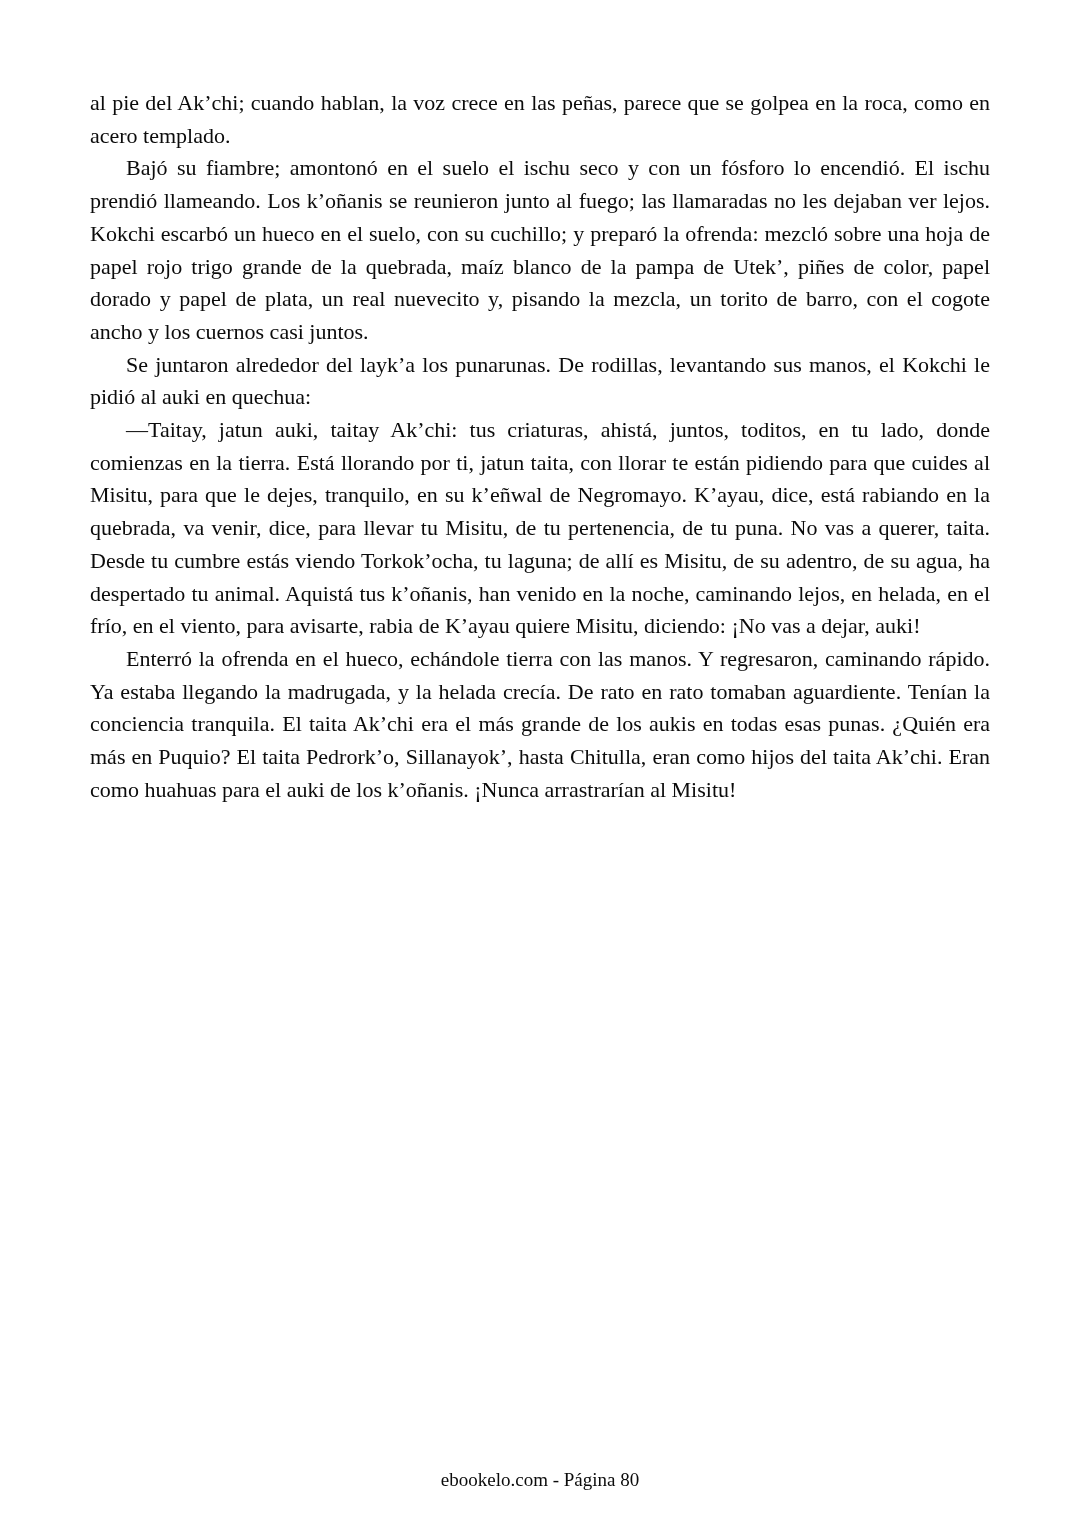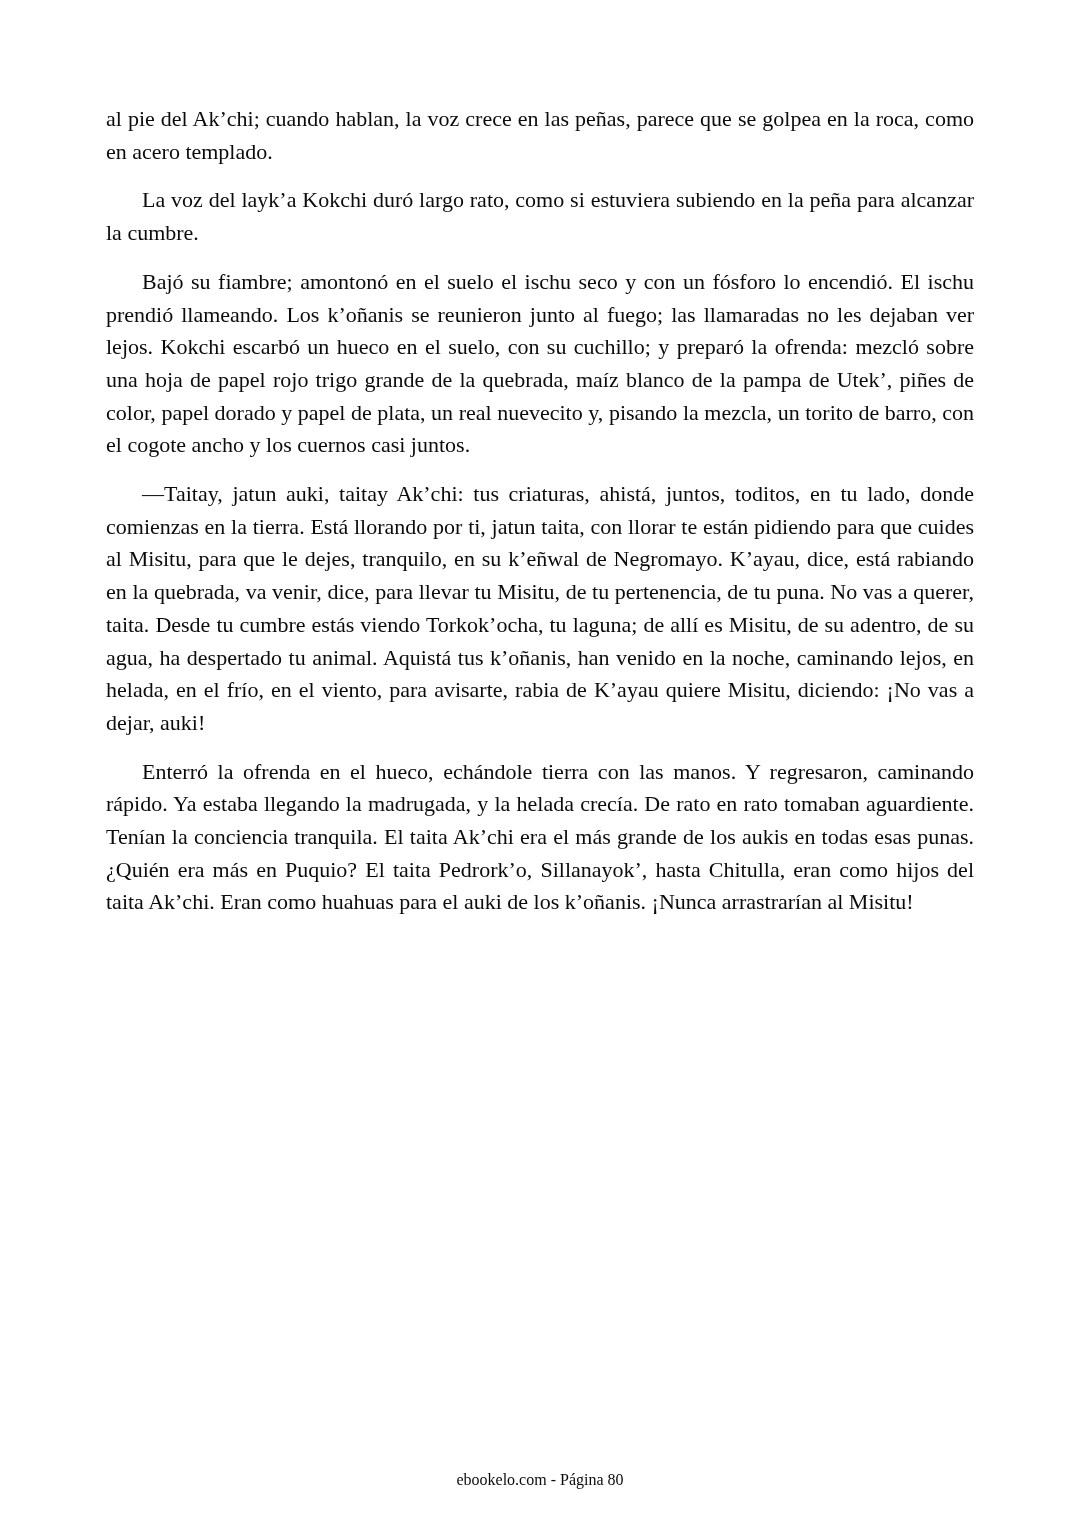--- a/index.html
+++ b/index.html
@@ -27,43 +27,43 @@
     left: 90px;
     top: 87px;
     width: 900px;
     color: #0b0b0b;
     font-size: 22px;
     line-height: 32.7px;
     text-align: justify;
     text-justify: inter-word;
   }
   .text-block p {
-    margin: 16px;
+    margin: 0;
     padding: 0;
     text-indent: 36px;
   }
   .text-block p.no-indent {
     text-indent: 0;
   }
   .footer {
     position: absolute;
     left: 0;
     top: 1465px;
     width: 1080px;
     text-align: center;
     color: #0b0b0b;
-    font-size: 16px;
+    font-size: 19px;
     line-height: 30px;
   }
 </style>
 </head>
 <body>
 
 <div class="page">
   <div class="text-block">
       <p class="no-indent">al pie del Ak’chi; cuando hablan, la voz crece en las peñas, parece que se golpea en la roca, como en acero templado.</p>
-      <p>La voz del layk’a Kokchi duró largo rato, como si estuviera subiendo en la peña para alcanzar la cumbre.</p>
       <p>Bajó su fiambre; amontonó en el suelo el ischu seco y con un fósforo lo encendió. El ischu prendió llameando. Los k’oñanis se reunieron junto al fuego; las llamaradas no les dejaban ver lejos. Kokchi escarbó un hueco en el suelo, con su cuchillo; y preparó la ofrenda: mezcló sobre una hoja de papel rojo trigo grande de la quebrada, maíz blanco de la pampa de Utek’, piñes de color, papel dorado y papel de plata, un real nuevecito y, pisando la mezcla, un torito de barro, con el cogote ancho y los cuernos casi juntos.</p>
+      <p>Se juntaron alrededor del layk’a los punarunas. De rodillas, levantando sus manos, el Kokchi le pidió al auki en quechua:</p>
       <p>—Taitay, jatun auki, taitay Ak’chi: tus criaturas, ahistá, juntos, toditos, en tu lado, donde comienzas en la tierra. Está llorando por ti, jatun taita, con llorar te están pidiendo para que cuides al Misitu, para que le dejes, tranquilo, en su k’eñwal de Negromayo. K’ayau, dice, está rabiando en la quebrada, va venir, dice, para llevar tu Misitu, de tu pertenencia, de tu puna. No vas a querer, taita. Desde tu cumbre estás viendo Torkok’ocha, tu laguna; de allí es Misitu, de su adentro, de su agua, ha despertado tu animal. Aquistá tus k’oñanis, han venido en la noche, caminando lejos, en helada, en el frío, en el viento, para avisarte, rabia de K’ayau quiere Misitu, diciendo: ¡No vas a dejar, auki!</p>
       <p>Enterró la ofrenda en el hueco, echándole tierra con las manos. Y regresaron, caminando rápido. Ya estaba llegando la madrugada, y la helada crecía. De rato en rato tomaban aguardiente. Tenían la conciencia tranquila. El taita Ak’chi era el más grande de los aukis en todas esas punas. ¿Quién era más en Puquio? El taita Pedrork’o, Sillanayok’, hasta Chitulla, eran como hijos del taita Ak’chi. Eran como huahuas para el auki de los k’oñanis. ¡Nunca arrastrarían al Misitu!</p>
     </div>
   <div class="footer">ebookelo.com - Página 80</div>
 </div>
 
 </body></html>

